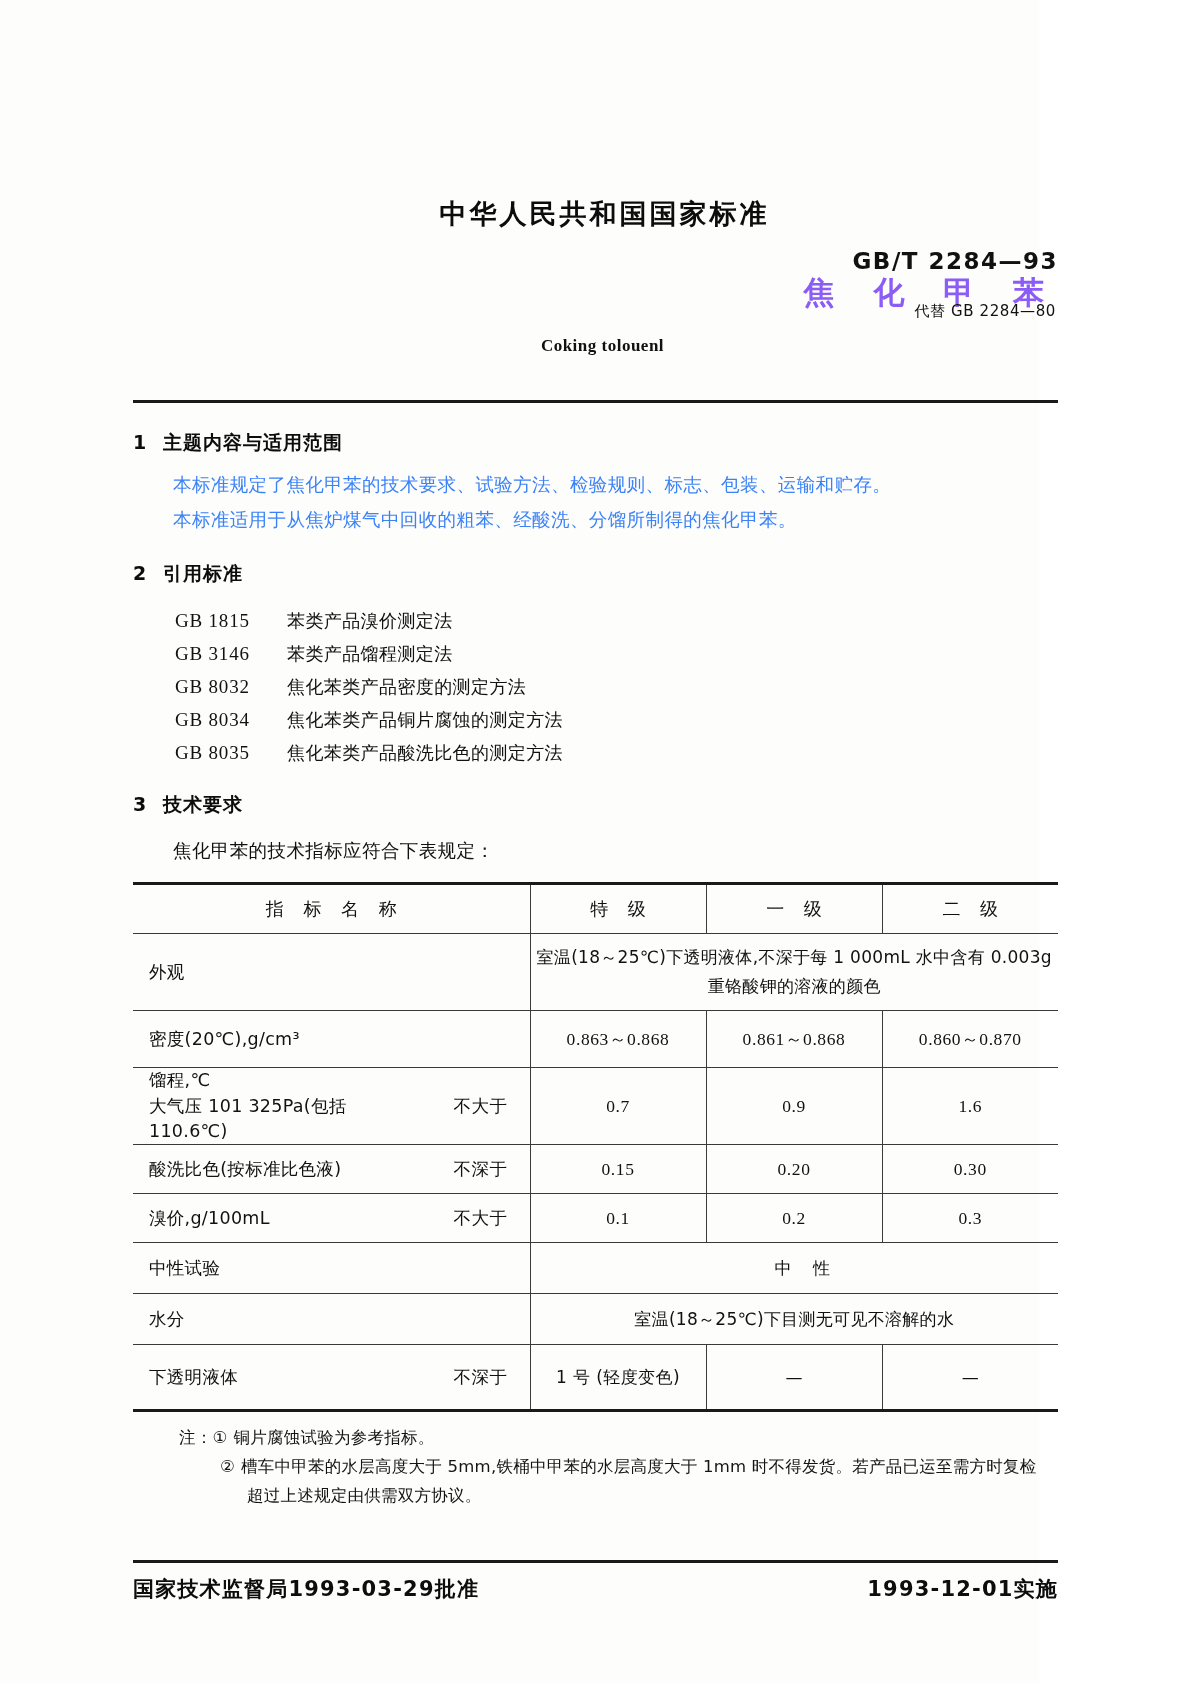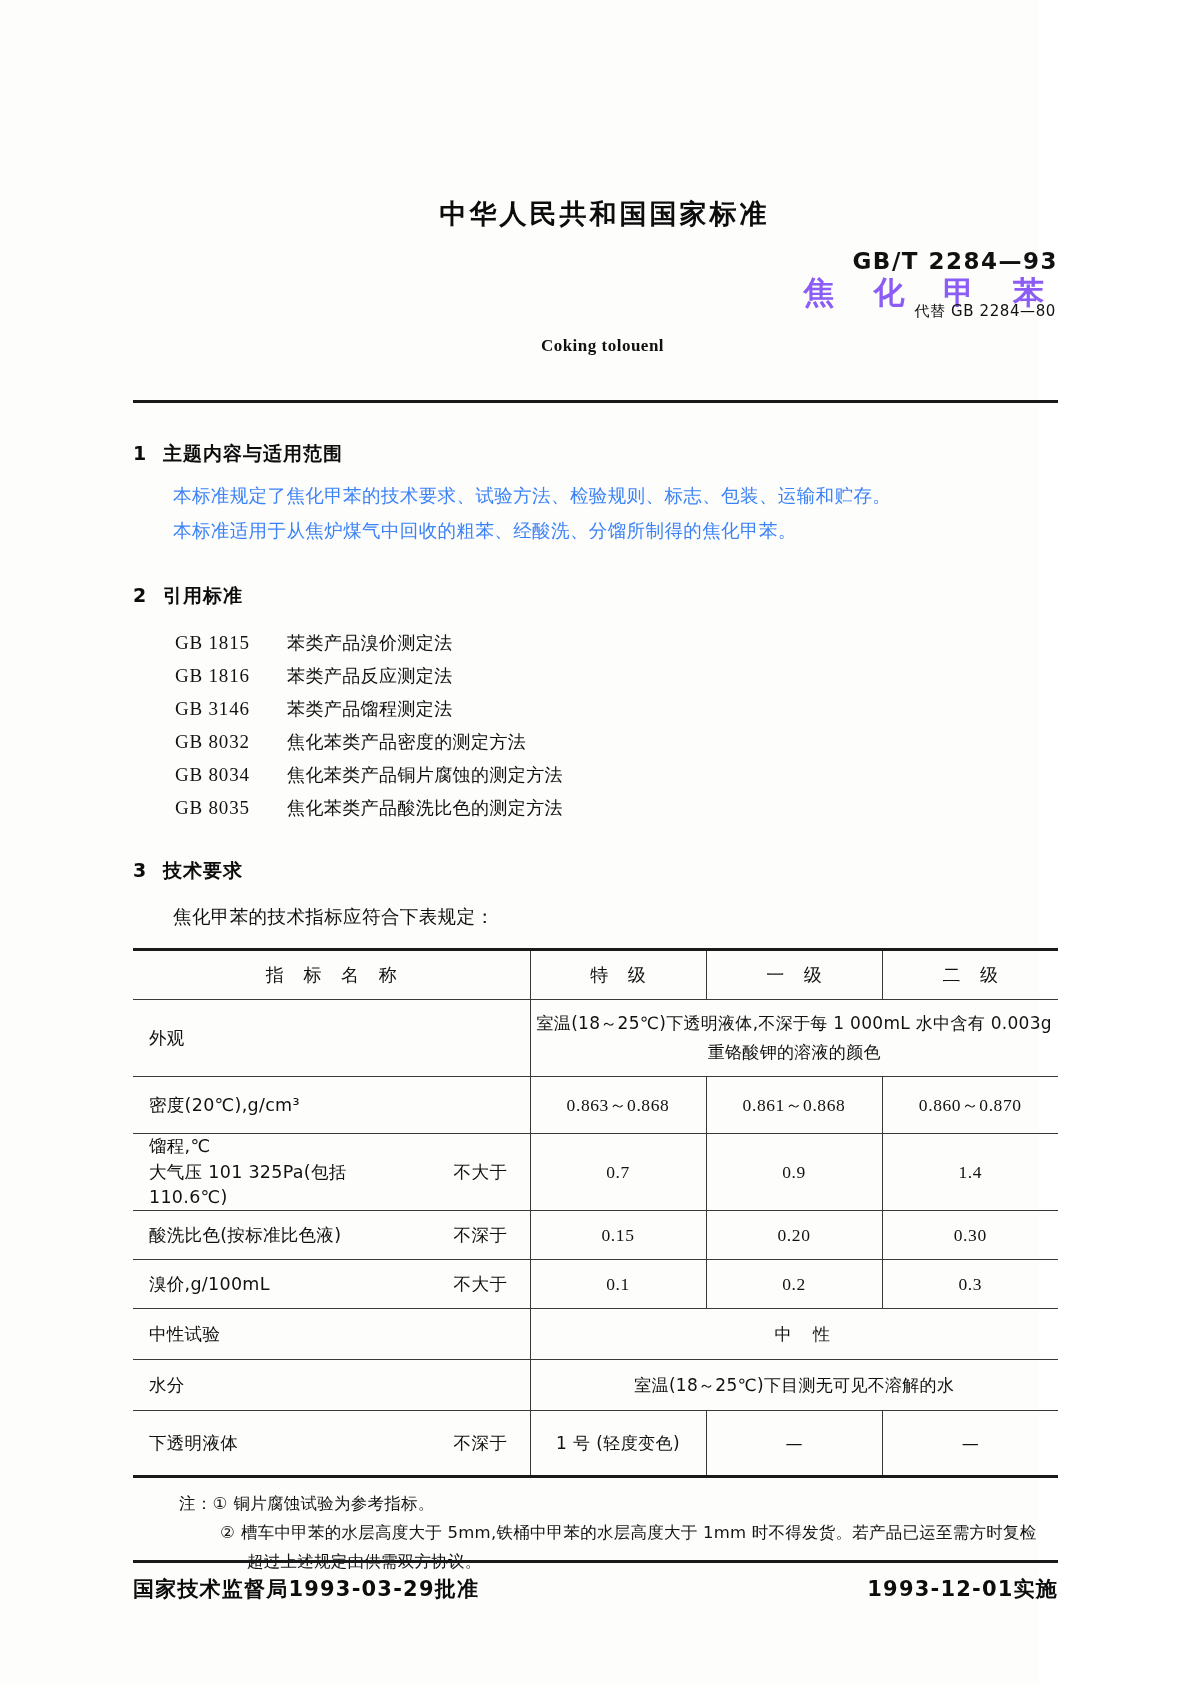--- a/index.html
+++ b/index.html
@@ -88,21 +88,21 @@
   }
 
   .rule-top {
     margin-top: 32px;
     border-top: 3px solid #1a1a1a;
     height: 0;
   }
 
   
   .sec {
-    margin-top: 38px;
+    margin-top: 27px;
     font-family: "DejaVu Sans", sans-serif;
     font-size: 19px;
     font-weight: bold;
     letter-spacing: 1px;
     color: #0d0d0d;
   }
   .sec .num {
     display: inline-block;
     width: 30px;
     font-family: "DejaVu Sans", sans-serif;
@@ -293,24 +293,20 @@
     <div class="para">本标准规定了焦化甲苯的技术要求、试验方法、检验规则、标志、包装、运输和贮存。</div>
     <div class="para" style="margin-top:6px">本标准适用于从焦炉煤气中回收的粗苯、经酸洗、分馏所制得的焦化甲苯。</div>
 
     <div class="sec">
       <span class="num">2</span><span>引用标准</span>
     </div>
     <div class="reflist">
       <div class="refrow">
         <span class="code">GB 1815</span>
         <span class="name">苯类产品溴价测定法</span>
-      </div>
-      <div class="refrow">
-        <span class="code">GB 1816</span>
-        <span class="name">苯类产品反应测定法</span>
       </div>
       <div class="refrow">
         <span class="code">GB 3146</span>
         <span class="name">苯类产品馏程测定法</span>
       </div>
       <div class="refrow">
         <span class="code">GB 8032</span>
         <span class="name">焦化苯类产品密度的测定方法</span>
       </div>
       <div class="refrow">
@@ -367,21 +363,21 @@
         <tr class="r-distill">
           <td>
             <div class="lbl">
               <span class="txt">馏程,℃
 大气压 101 325Pa(包括 110.6℃)</span>
               <span class="qual">不大于</span>
             </div>
           </td>
           <td class="vline val">0.7</td>
           <td class="vline val">0.9</td>
-          <td class="vline val">1.4</td>
+          <td class="vline val">1.6</td>
         </tr>
 
         <tr class="r-acid">
           <td>
             <div class="lbl">
               <span class="txt">酸洗比色(按标准比色液)</span>
               <span class="qual">不深于</span>
             </div>
           </td>
           <td class="vline val">0.15</td>

